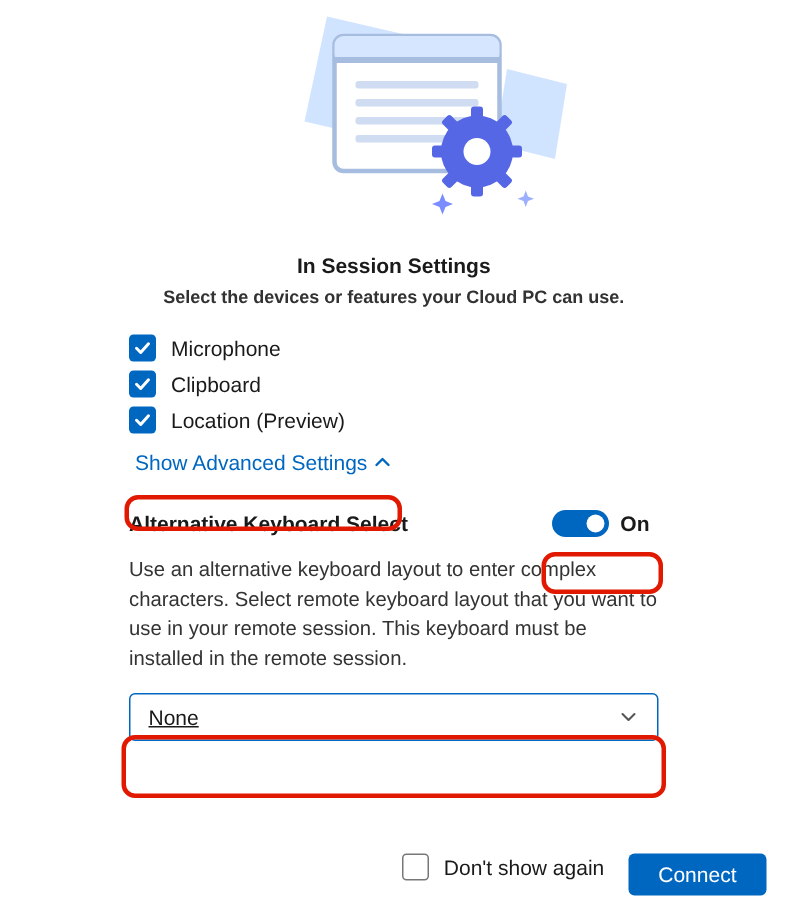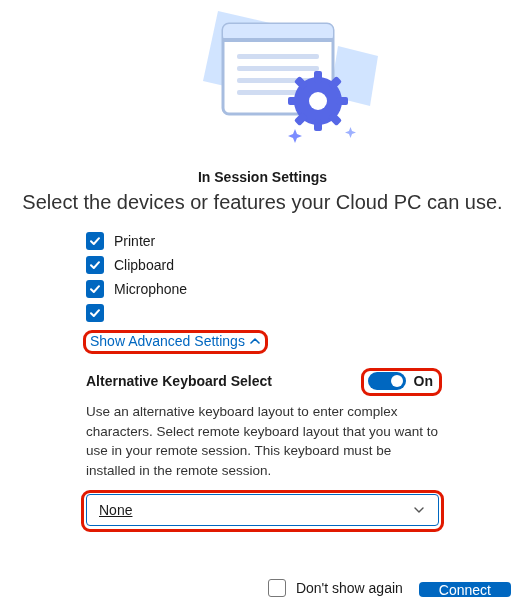--- a/index.html
+++ b/index.html
@@ -23,23 +23,24 @@
     padding-top: 6px;
   }
   .title {
     text-align: center;
     font-size: 14px;
     font-weight: 600;
     margin: 14px 0 6px;
   }
   .subtitle {
     text-align: center;
-    font-size: 20px;
+    font-size: 12px;
     color: #323232;
     margin-bottom: 18px;
+    font-weight: bold;
   }
   .content {
     padding: 0 86px;
   }
   .checkrow {
     display: flex;
     align-items: center;
     gap: 10px;
     margin: 6px 0;
     font-size: 14px;
@@ -128,38 +129,38 @@
     font-size: 14px;
     cursor: pointer;
     background: #fff;
     text-decoration: underline;
   }
   .footer {
     position: absolute;
     bottom: 12px;
     right: 14px;
     display: flex;
-    align-items: flex-end;
+    align-items: flex-start;
     gap: 16px;
   }
   .footer .checkrow { margin: 0; }
   .checkbox-empty {
     width: 18px;
     height: 18px;
     border: 1px solid #777;
     border-radius: 3px;
     background: #fff;
     flex-shrink: 0;
   }
   .btn-primary {
     background: #0067c0;
     color: #fff;
     border: none;
     border-radius: 4px;
-    height: 15px;
+    height: 28px;
     padding: 0 20px;
     font-size: 14px;
     cursor: pointer;
   }
 </style>
 </head>
 <body>
 
 <div class="hero">
   <svg width="280" height="150" viewBox="0 0 280 150">
@@ -195,53 +196,46 @@
     <path d="M170 128 l2 -5 2 5 5 2 -5 2 -2 5 -2 -5 -5 -2 z" fill="#7b8cff"></path>
     <path d="M226 125 l1.5 -4 1.5 4 4 1.5 -4 1.5 -1.5 4 -1.5 -4 -4 -1.5 z" fill="#9db0ff"></path>
   </svg>
 </div>
 
 <div class="title">In Session Settings</div>
 <div class="subtitle">Select the devices or features your Cloud PC can use.</div>
 
 <div class="content">
 
+
   <div class="checkrow">
     <span class="checkbox">
       <svg width="12" height="12" viewBox="0 0 12 12">
           <path d="M2 6.2 L4.8 9 L10 3.2" stroke="#fff" stroke-width="2" fill="none" stroke-linecap="round" stroke-linejoin="round"></path>
         </svg>
     </span>
-    <span>Printer</span>
+    <span>Microphone</span>
   </div>
 
   <div class="checkrow">
     <span class="checkbox">
       <svg width="12" height="12" viewBox="0 0 12 12">
           <path d="M2 6.2 L4.8 9 L10 3.2" stroke="#fff" stroke-width="2" fill="none" stroke-linecap="round" stroke-linejoin="round"></path>
         </svg>
     </span>
     <span>Clipboard</span>
   </div>
 
   <div class="checkrow">
     <span class="checkbox">
       <svg width="12" height="12" viewBox="0 0 12 12">
           <path d="M2 6.2 L4.8 9 L10 3.2" stroke="#fff" stroke-width="2" fill="none" stroke-linecap="round" stroke-linejoin="round"></path>
         </svg>
     </span>
-    <span>Microphone</span>
-  </div>
-
-  <div class="checkrow">
-    <span class="checkbox">
-      <svg width="12" height="12" viewBox="0 0 12 12">
-          <path d="M2 6.2 L4.8 9 L10 3.2" stroke="#fff" stroke-width="2" fill="none" stroke-linecap="round" stroke-linejoin="round"></path>
-        </svg>
-    </span>
+    <span>Location (Preview)</span>
   </div>
 
   <div class="advlink-wrap" id="advlinkwrap">
     <span class="advlink">Show Advanced Settings</span>
     <svg width="12" height="12" viewBox="0 0 12 12">
       <path d="M2 8 L6 4 L10 8" stroke="#0067c0" stroke-width="1.6" fill="none" stroke-linecap="round" stroke-linejoin="round"></path>
     </svg>
   </div>
 
   <div class="sectionrow">

